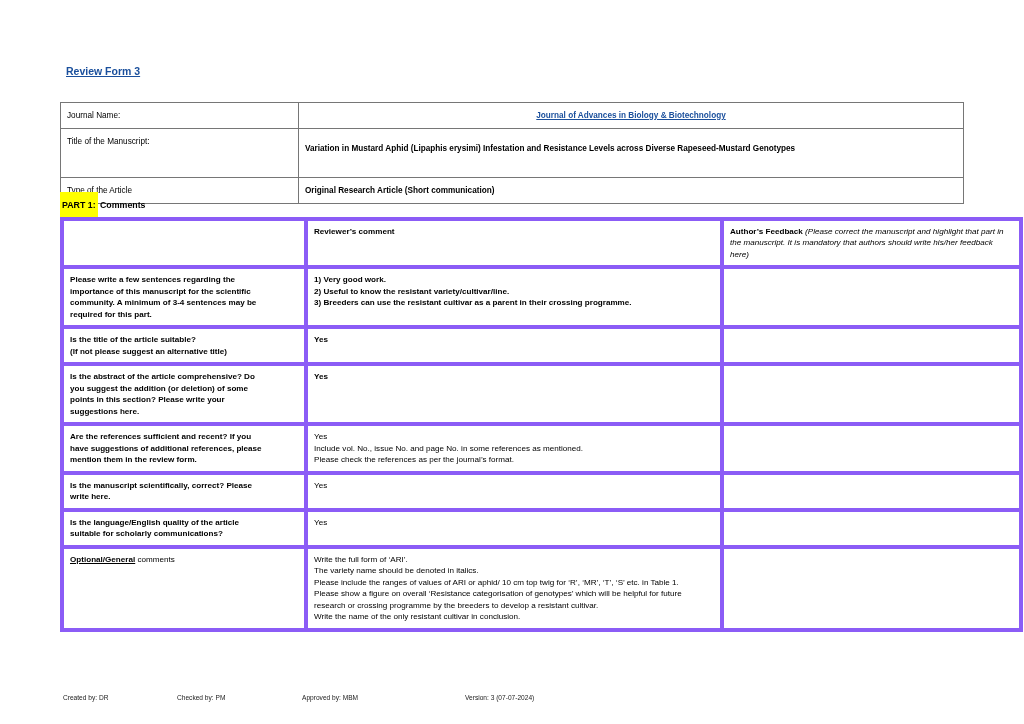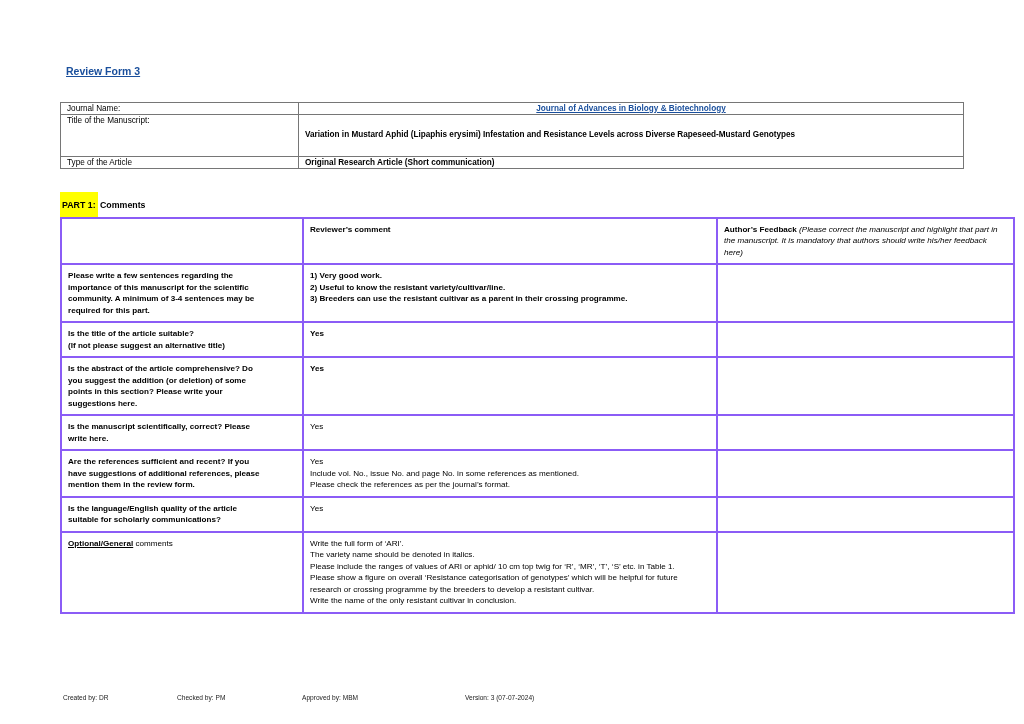--- a/index.html
+++ b/index.html
@@ -35,21 +35,21 @@
   .meta-table {
     position: absolute;
     left: 60px;
     top: 90px;
     width: 904px;
     border-collapse: collapse;
     table-layout: fixed;
   }
   .meta-table td {
     border: 1px solid #767676;
-    padding: 0 6px;
+    padding: 7px 6px;
     font-size: 8.2px;
     vertical-align: top;
     line-height: 1.35;
   }
   .meta-label { width: 225px; }
   .meta-value { font-weight: bold; }
   .meta-value.link {
     color: #1a4f9c;
     font-weight: bold;
     text-decoration: underline;
@@ -71,21 +71,21 @@
   
   .comments-table {
     position: absolute;
     left: 60px;
     top: 205px;
     width: 911px;
     border-collapse: collapse;
     table-layout: fixed;
   }
   .comments-table td {
-    border: 2px solid #8b5cf6;
+    border: 4px solid #8b5cf6;
     padding: 5px 6px;
     font-size: 8.1px;
     vertical-align: top;
     line-height: 1.42;
   }
   .col-q { width: 228px; }
   .col-r { width: 400px; }
   .col-a { width: 283px; }
   .hdr-r { font-weight: bold; font-size: 8.2px; }
   .hdr-a-strong { font-weight: bold; }
@@ -177,41 +177,41 @@
           <span class="line">you suggest the addition (or deletion) of some</span>
           <span class="line">points in this section? Please write your</span>
           <span class="line">suggestions here.</span>
         </td>
         <td class="col-r ans">
           <span class="line">Yes</span>
         </td>
         <td class="col-a"></td>
       </tr>
 
-      <tr style="height:26px;">
-        <td class="col-q q-text">
-          <span class="line">Is the manuscript scientifically, correct? Please</span>
-          <span class="line">write here.</span>
-        </td>
-        <td class="col-r">
-          <span class="line">Yes</span>
-        </td>
-        <td class="col-a"></td>
-      </tr>
-
       <tr style="height:34px;">
         <td class="col-q q-text">
           <span class="line">Are the references sufficient and recent? If you</span>
           <span class="line">have suggestions of additional references, please</span>
           <span class="line">mention them in the review form.</span>
         </td>
         <td class="col-r">
           <span class="line">Yes</span>
           <span class="line">Include vol. No., issue No. and page No. in some references as mentioned.</span>
           <span class="line">Please check the references as per the journal’s format.</span>
+        </td>
+        <td class="col-a"></td>
+      </tr>
+
+      <tr style="height:26px;">
+        <td class="col-q q-text">
+          <span class="line">Is the manuscript scientifically, correct? Please</span>
+          <span class="line">write here.</span>
+        </td>
+        <td class="col-r">
+          <span class="line">Yes</span>
         </td>
         <td class="col-a"></td>
       </tr>
 
       <tr style="height:26px;">
         <td class="col-q q-text">
           <span class="line">Is the language/English quality of the article</span>
           <span class="line">suitable for scholarly communications?</span>
         </td>
         <td class="col-r">

